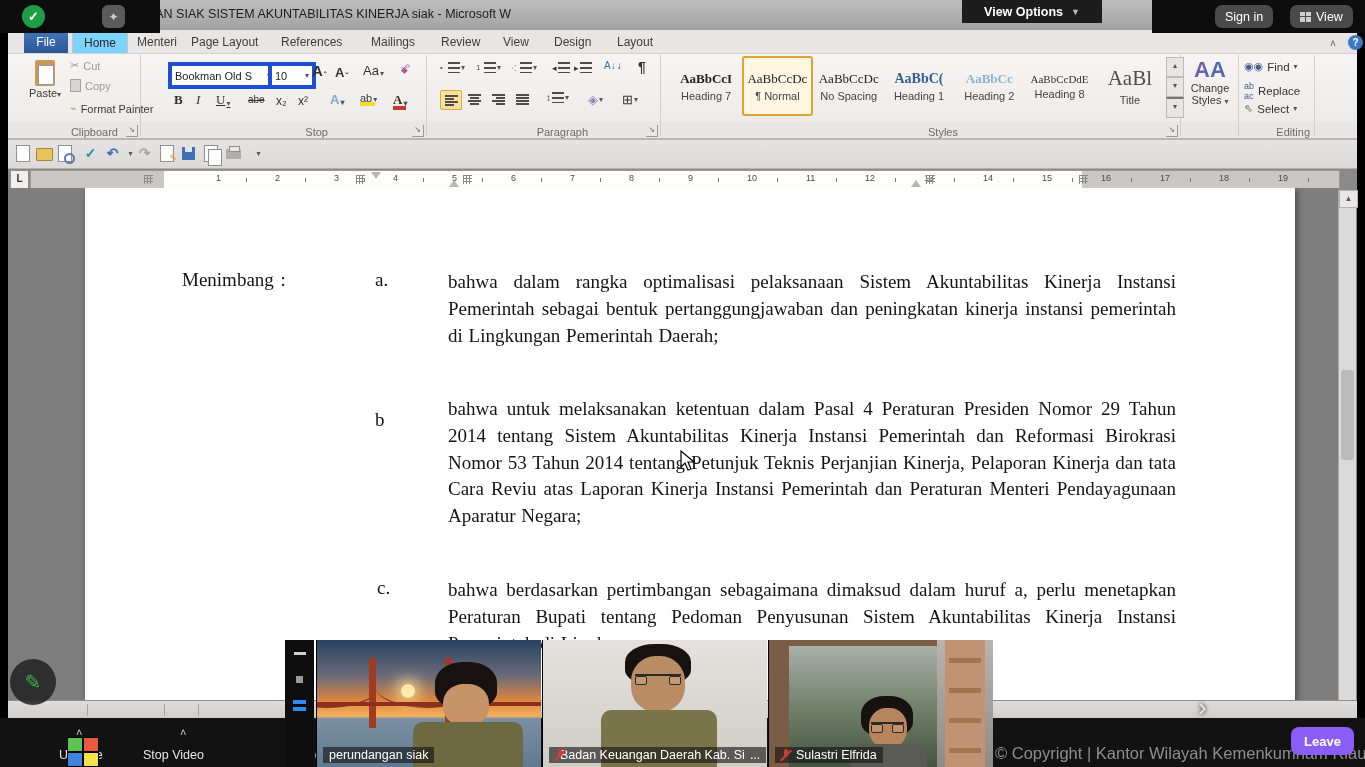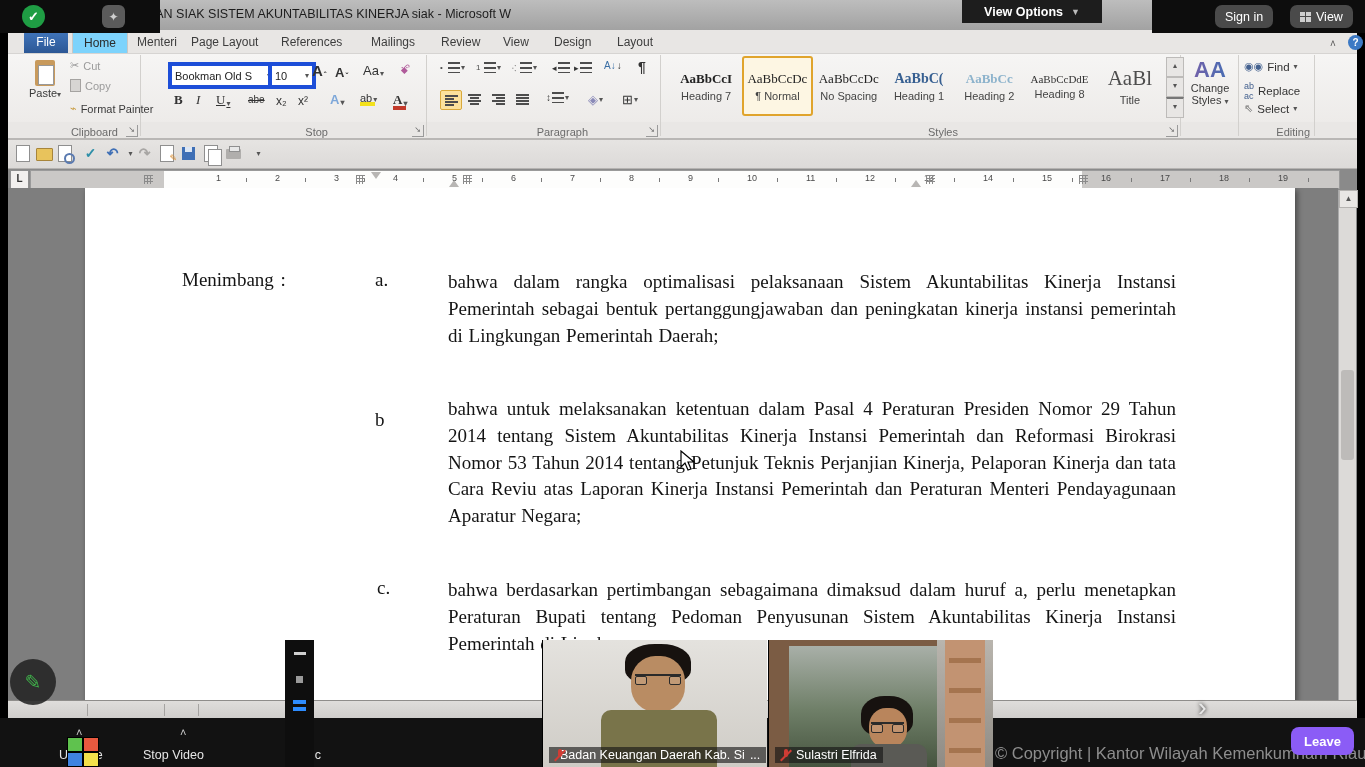--- a/index.html
+++ b/index.html
@@ -679,20 +679,37 @@
   <div id="video-strip">
     <div id="strip-controls">
       <div class="sc-dash"></div>
       <div class="sc-dot"></div>
       <div class="sc-eq">
           <i></i>
           <i></i>
         </div>
     </div>
 
+    <div class="thumb-vid" id="vid-1">
+      <div class="gg-cable" style="left:-40px"></div>
+        <div class="gg-cable" style="left:60px"></div>
+      <div class="gg-sun"></div>
+      <div class="gg-tower" style="left:52px"></div>
+        <div class="gg-tower" style="left:128px"></div>
+      <div class="gg-deck"></div>
+      <div class="person">
+        <div class="hair" style="left:118px;top:22px;width:62px;height:46px"></div>
+        <div class="face" style="left:126px;top:44px;width:46px;height:42px;background:#c69468"></div>
+        <div class="shirt" style="left:96px;top:82px;width:110px;height:45px;background:#6d6a41"></div>
+      </div>
+      <div class="vid-label">
+
+        <span>perundangan siak</span>
+      </div>
+    </div>
 
     <div class="thumb-vid" id="vid-2">
       <div class="person">
         <div class="hair" style="left:82px;top:4px;width:66px;height:40px"></div>
         <div class="face" style="left:88px;top:16px;width:54px;height:56px;background:#b98c63"></div>
         <div class="glasses" style="left:92px;top:34px;width:46px"></div>
         <div class="shirt" style="left:58px;top:70px;width:116px;height:57px;background:#79744a"></div>
       </div>
       <div class="vid-label">
         <span class="mic-muted" style="display: inline-flex;"></span>

